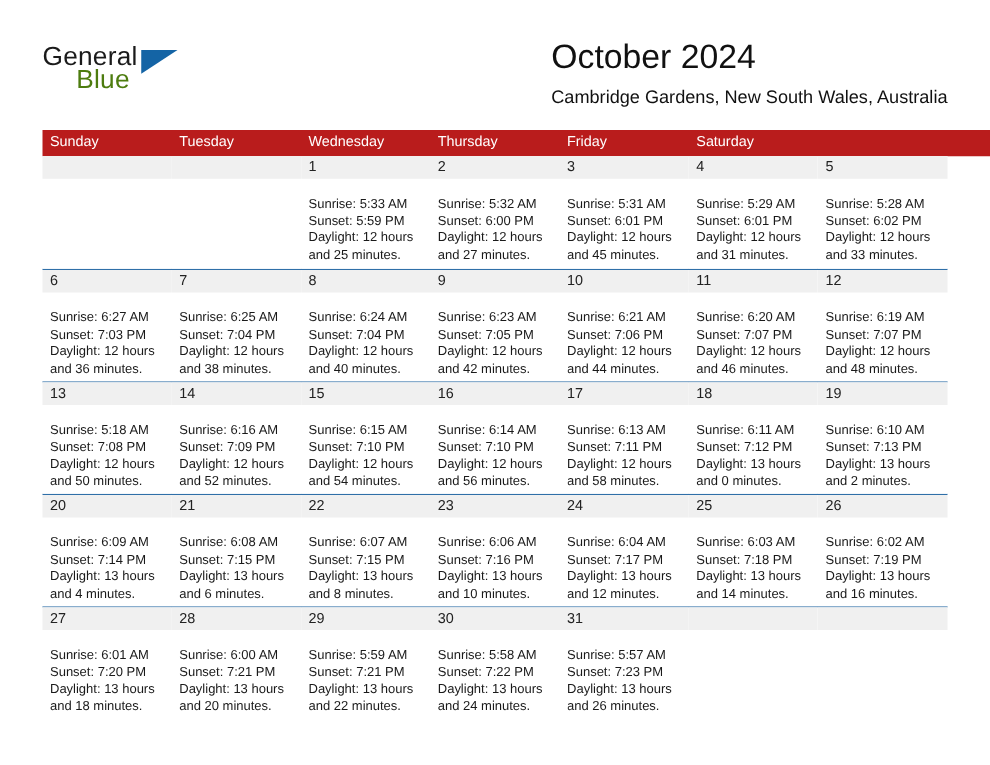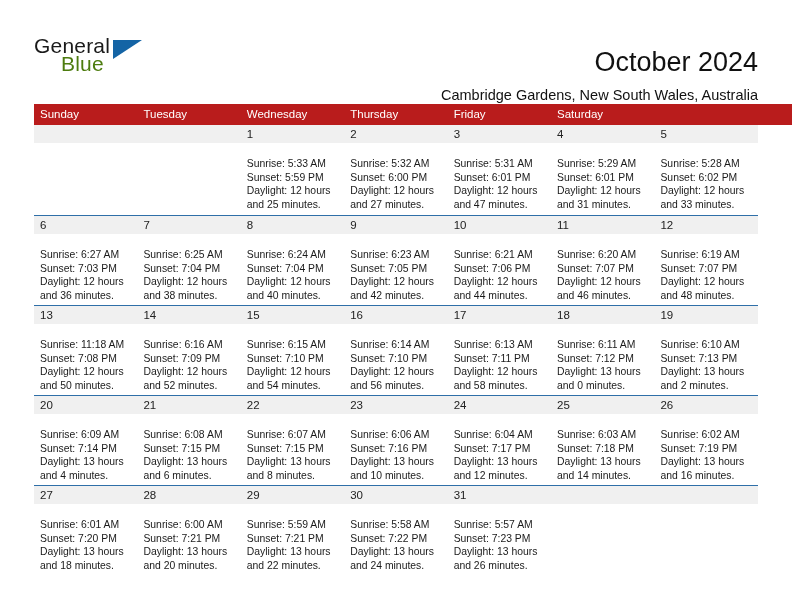--- a/index.html
+++ b/index.html
@@ -59,22 +59,21 @@
     top: 6px;
     width: 0;
     height: 0;
     border-left: 29px solid #1464a5;
     border-bottom: 19px solid transparent;
   }
 
   .title-block {
     position: absolute;
     right: 34px;
-    top: 46px;
-    text-align: right;
+    top: 29px;
   }
   .month-title {
     font-size: 27px;
     color: #111111;
     line-height: 33px;
     white-space: nowrap;
   }
   .location {
     font-size: 14.5px;
     color: #111111;
@@ -204,21 +203,21 @@
               <div>Daylight: 12 hours</div>
               <div>and 27 minutes.</div>
             </div>
           </div>
           <div class="day-cell">
             <div class="day-number">3</div>
             <div class="day-info">
               <div>Sunrise: 5:31 AM</div>
               <div>Sunset: 6:01 PM</div>
               <div>Daylight: 12 hours</div>
-              <div>and 47 minutes.</div>
+              <div>and 45 minutes.</div>
             </div>
           </div>
           <div class="day-cell">
             <div class="day-number">4</div>
             <div class="day-info">
               <div>Sunrise: 5:29 AM</div>
               <div>Sunset: 6:01 PM</div>
               <div>Daylight: 12 hours</div>
               <div>and 31 minutes.</div>
             </div>
@@ -295,21 +294,21 @@
               <div>Sunset: 7:07 PM</div>
               <div>Daylight: 12 hours</div>
               <div>and 48 minutes.</div>
             </div>
           </div>
         </div>
         <div class="week-row">
           <div class="day-cell">
             <div class="day-number">13</div>
             <div class="day-info">
-              <div>Sunrise: 11:18 AM</div>
+              <div>Sunrise: 5:18 AM</div>
               <div>Sunset: 7:08 PM</div>
               <div>Daylight: 12 hours</div>
               <div>and 50 minutes.</div>
             </div>
           </div>
           <div class="day-cell">
             <div class="day-number">14</div>
             <div class="day-info">
               <div>Sunrise: 6:16 AM</div>
               <div>Sunset: 7:09 PM</div>

